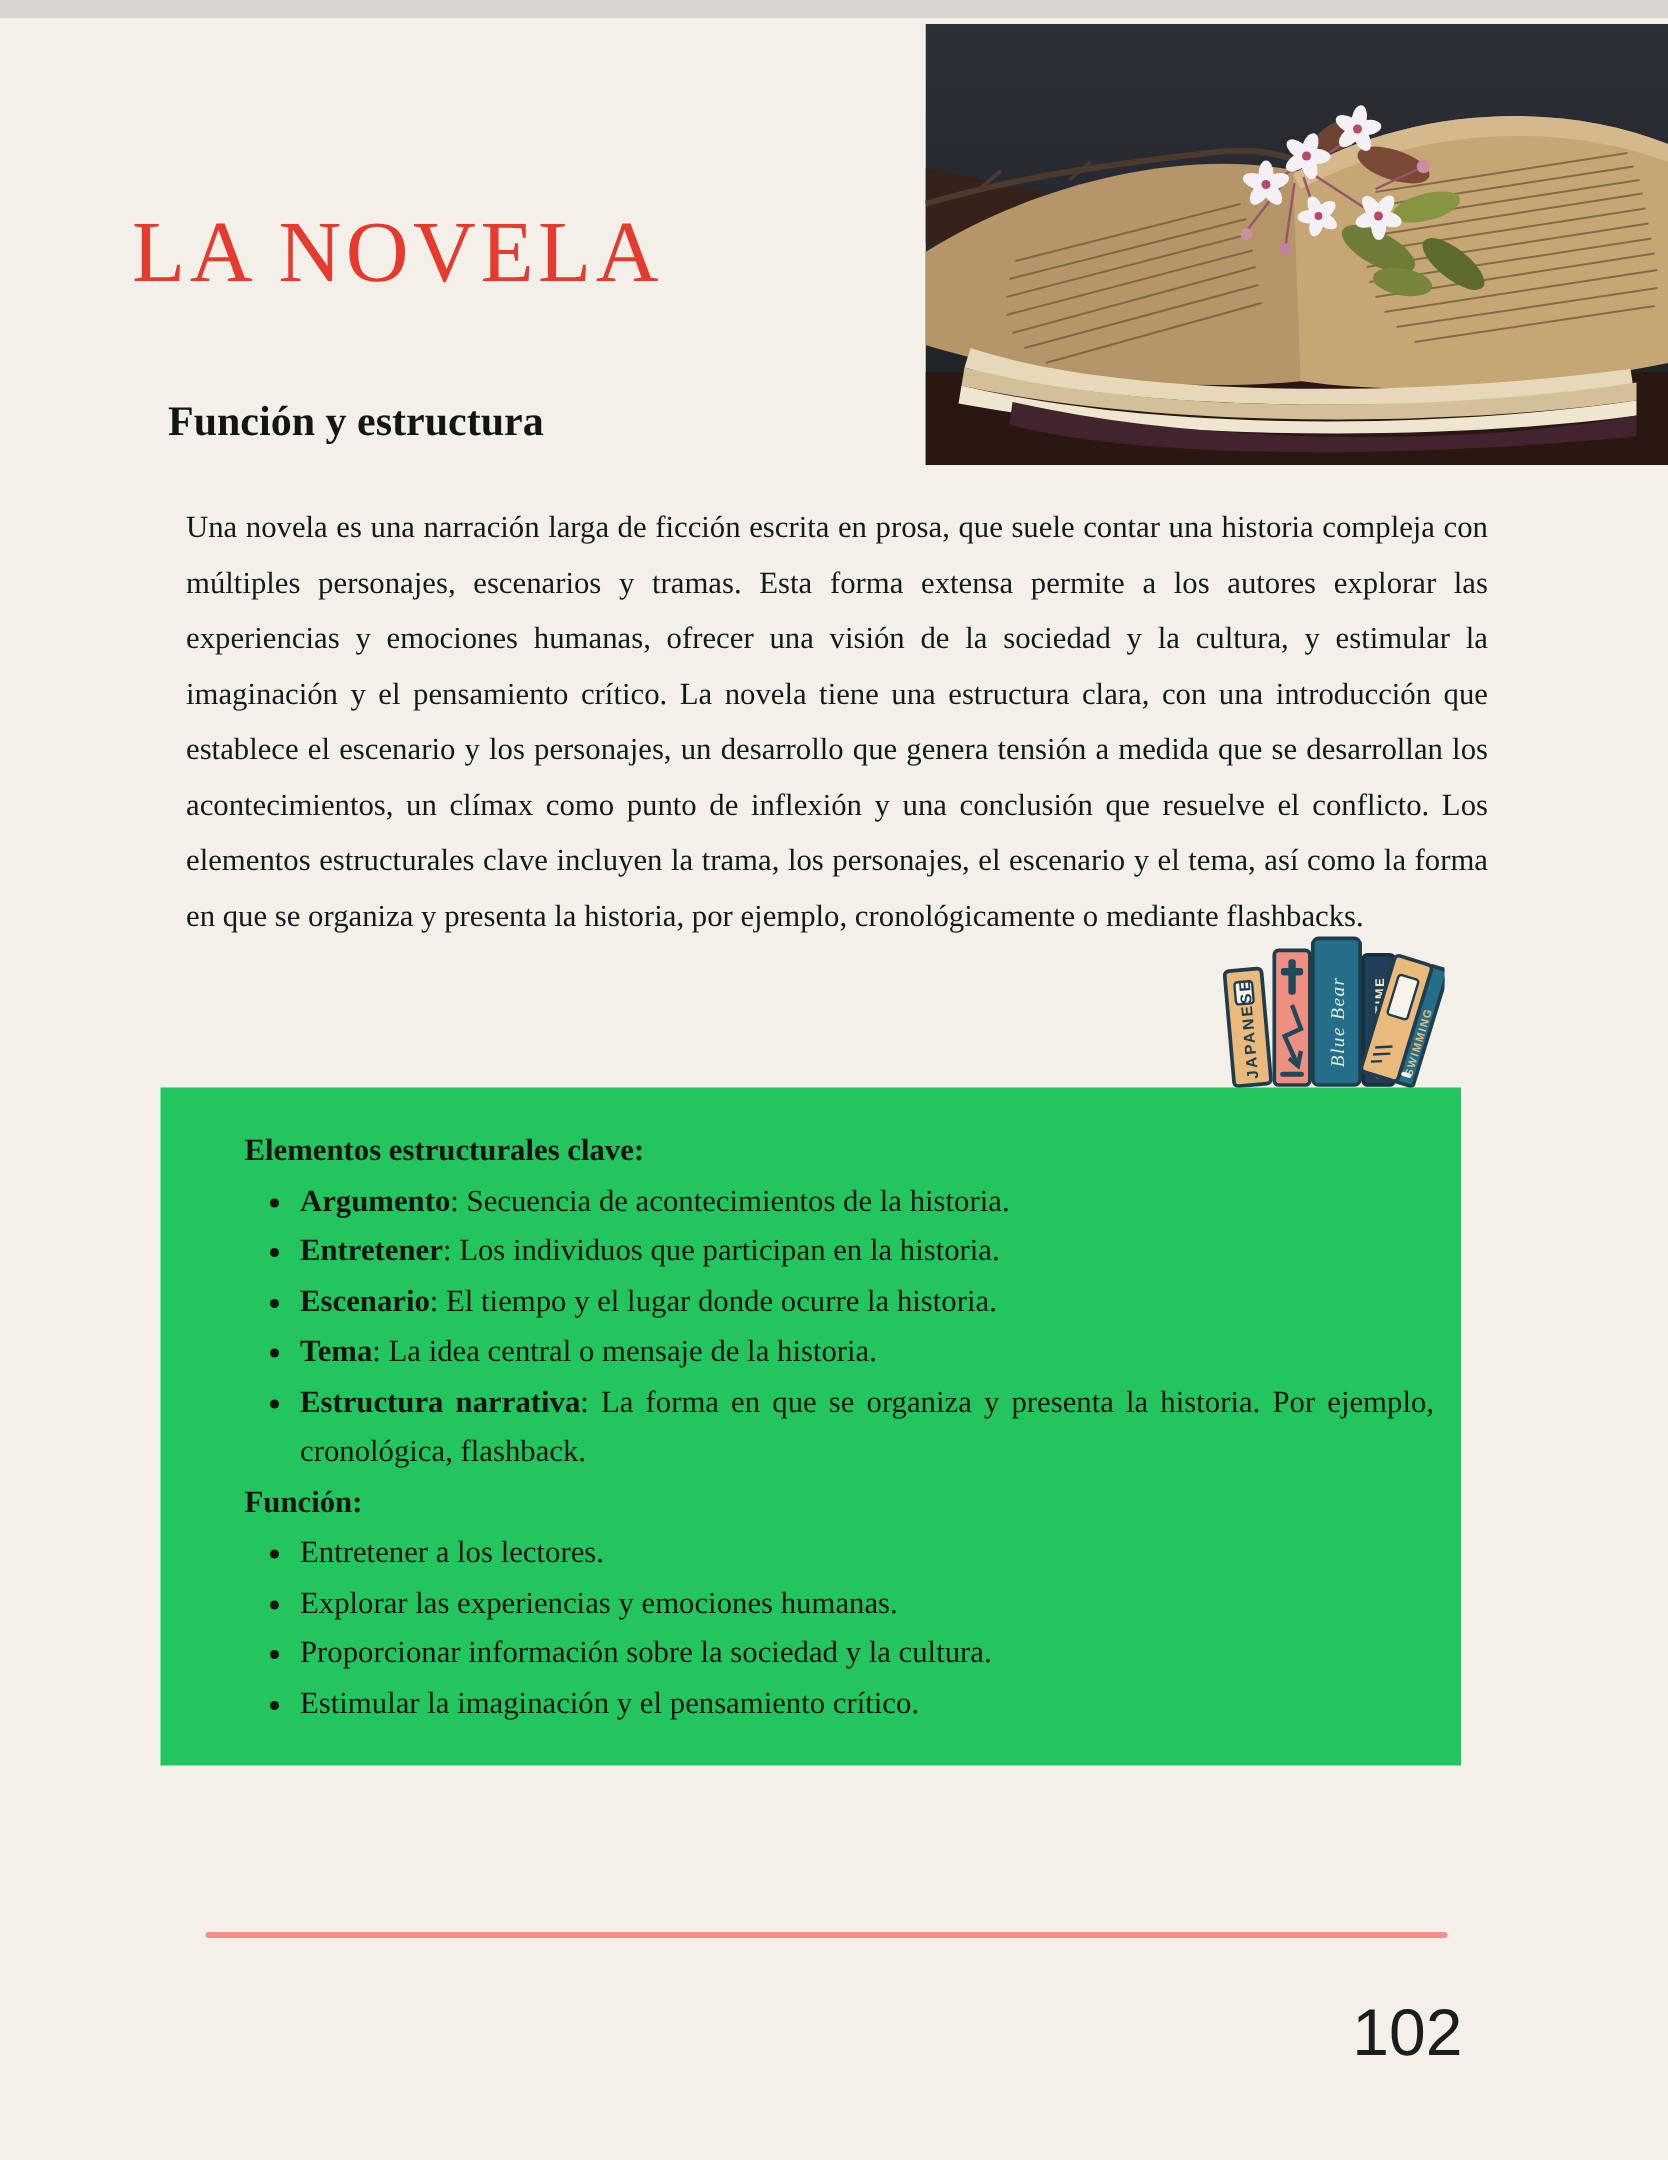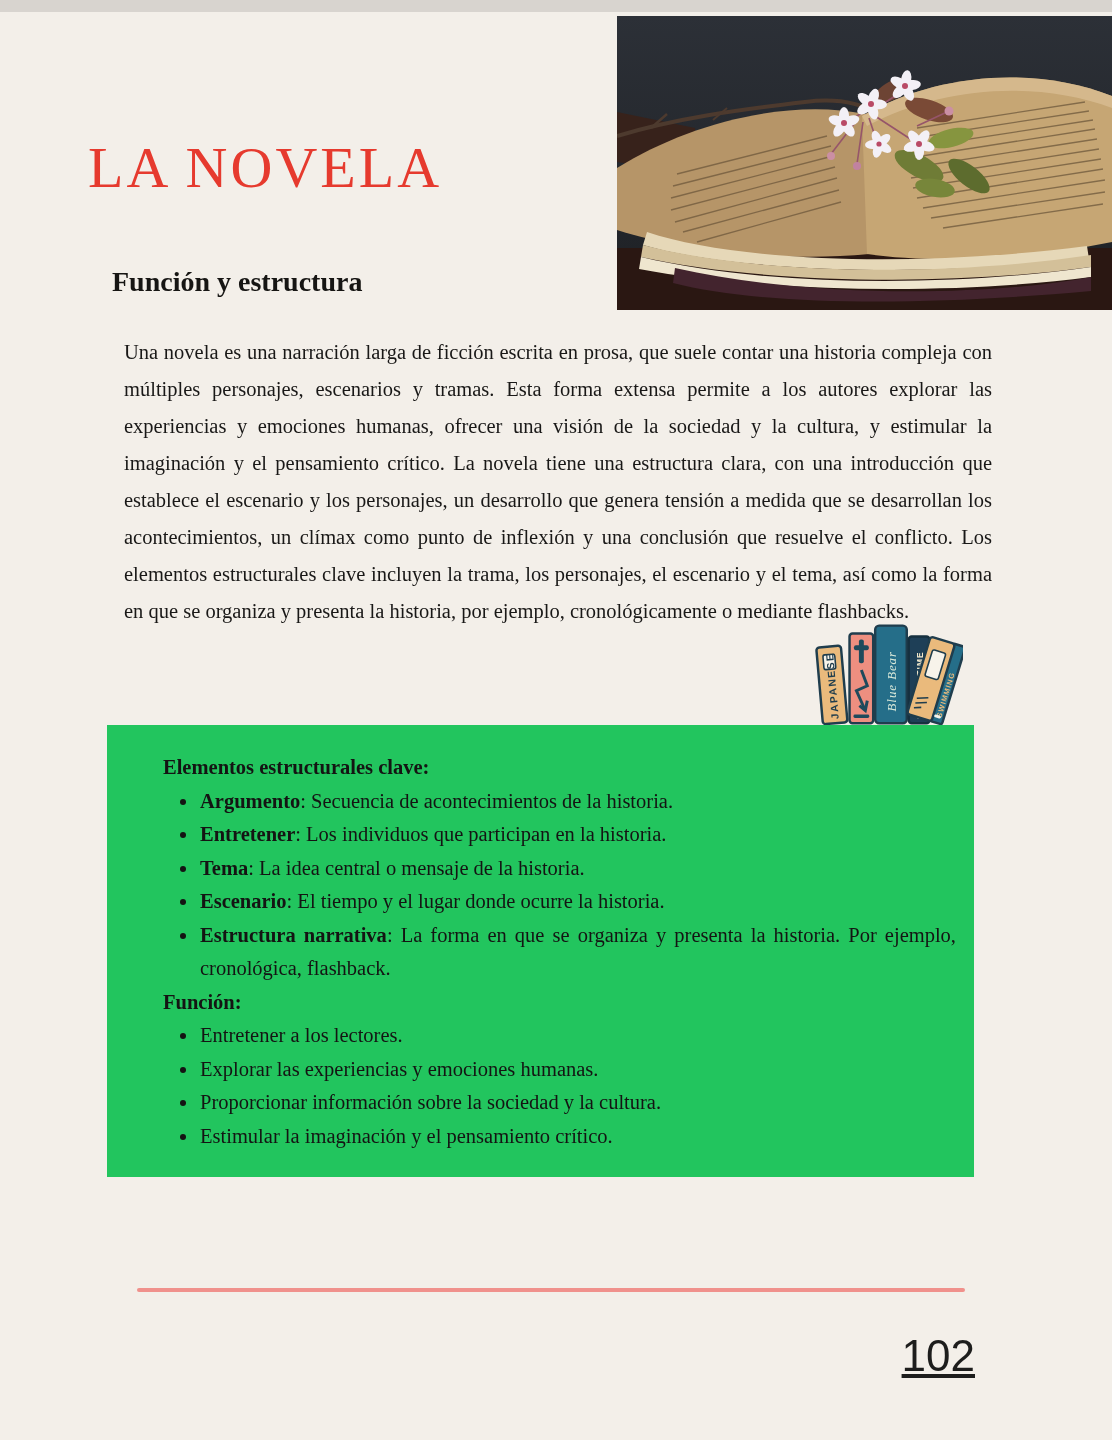--- a/index.html
+++ b/index.html
@@ -66,21 +66,20 @@
   .term{font-weight:700;}
   .footer-line{
     position:absolute;left:137px;top:1276px;width:828px;height:4px;
     background:#f0918c;border-radius:2px;
   }
   .page-number{
     position:absolute;right:137px;top:1322px;
     font-family:"Liberation Sans","DejaVu Sans",sans-serif;
     font-size:44px;color:#1d1d1c;
     line-height:1;
-    text-decoration:underline;
   }
 </style>
 </head>
 <body>
 
 <div class="page">
 
   <div class="photo">
     <svg viewBox="0 0 495 294" preserveAspectRatio="none">
       <defs>
@@ -256,26 +255,26 @@
   <div class="gray-box">
     <div class="box-heading">Elementos estructurales clave:</div>
 
     <div class="li">
       <span class="dot"></span><span class="term">Argumento</span><span>: Secuencia de acontecimientos de la historia.</span>
     </div>
     <div class="li">
       <span class="dot"></span><span class="term">Entretener</span><span>: Los individuos que participan en la historia.</span>
     </div>
     <div class="li">
+      <span class="dot"></span><span class="term">Escenario</span><span>: El tiempo y el lugar donde ocurre la historia.</span>
+    </div>
+    <div class="li">
       <span class="dot"></span><span class="term">Tema</span><span>: La idea central o mensaje de la historia.</span>
     </div>
     <div class="li">
-      <span class="dot"></span><span class="term">Escenario</span><span>: El tiempo y el lugar donde ocurre la historia.</span>
-    </div>
-    <div class="li">
       <span class="dot"></span><span class="term">Estructura narrativa</span><span>: La forma en que se organiza y presenta la historia. Por ejemplo, cronológica, flashback.</span>
     </div>
 
     <div class="box-heading">Función:</div>
 
     <div class="li">
       <span class="dot"></span><span>Entretener a los lectores.</span>
     </div>
     <div class="li">
       <span class="dot"></span><span>Explorar las experiencias y emociones humanas.</span>

